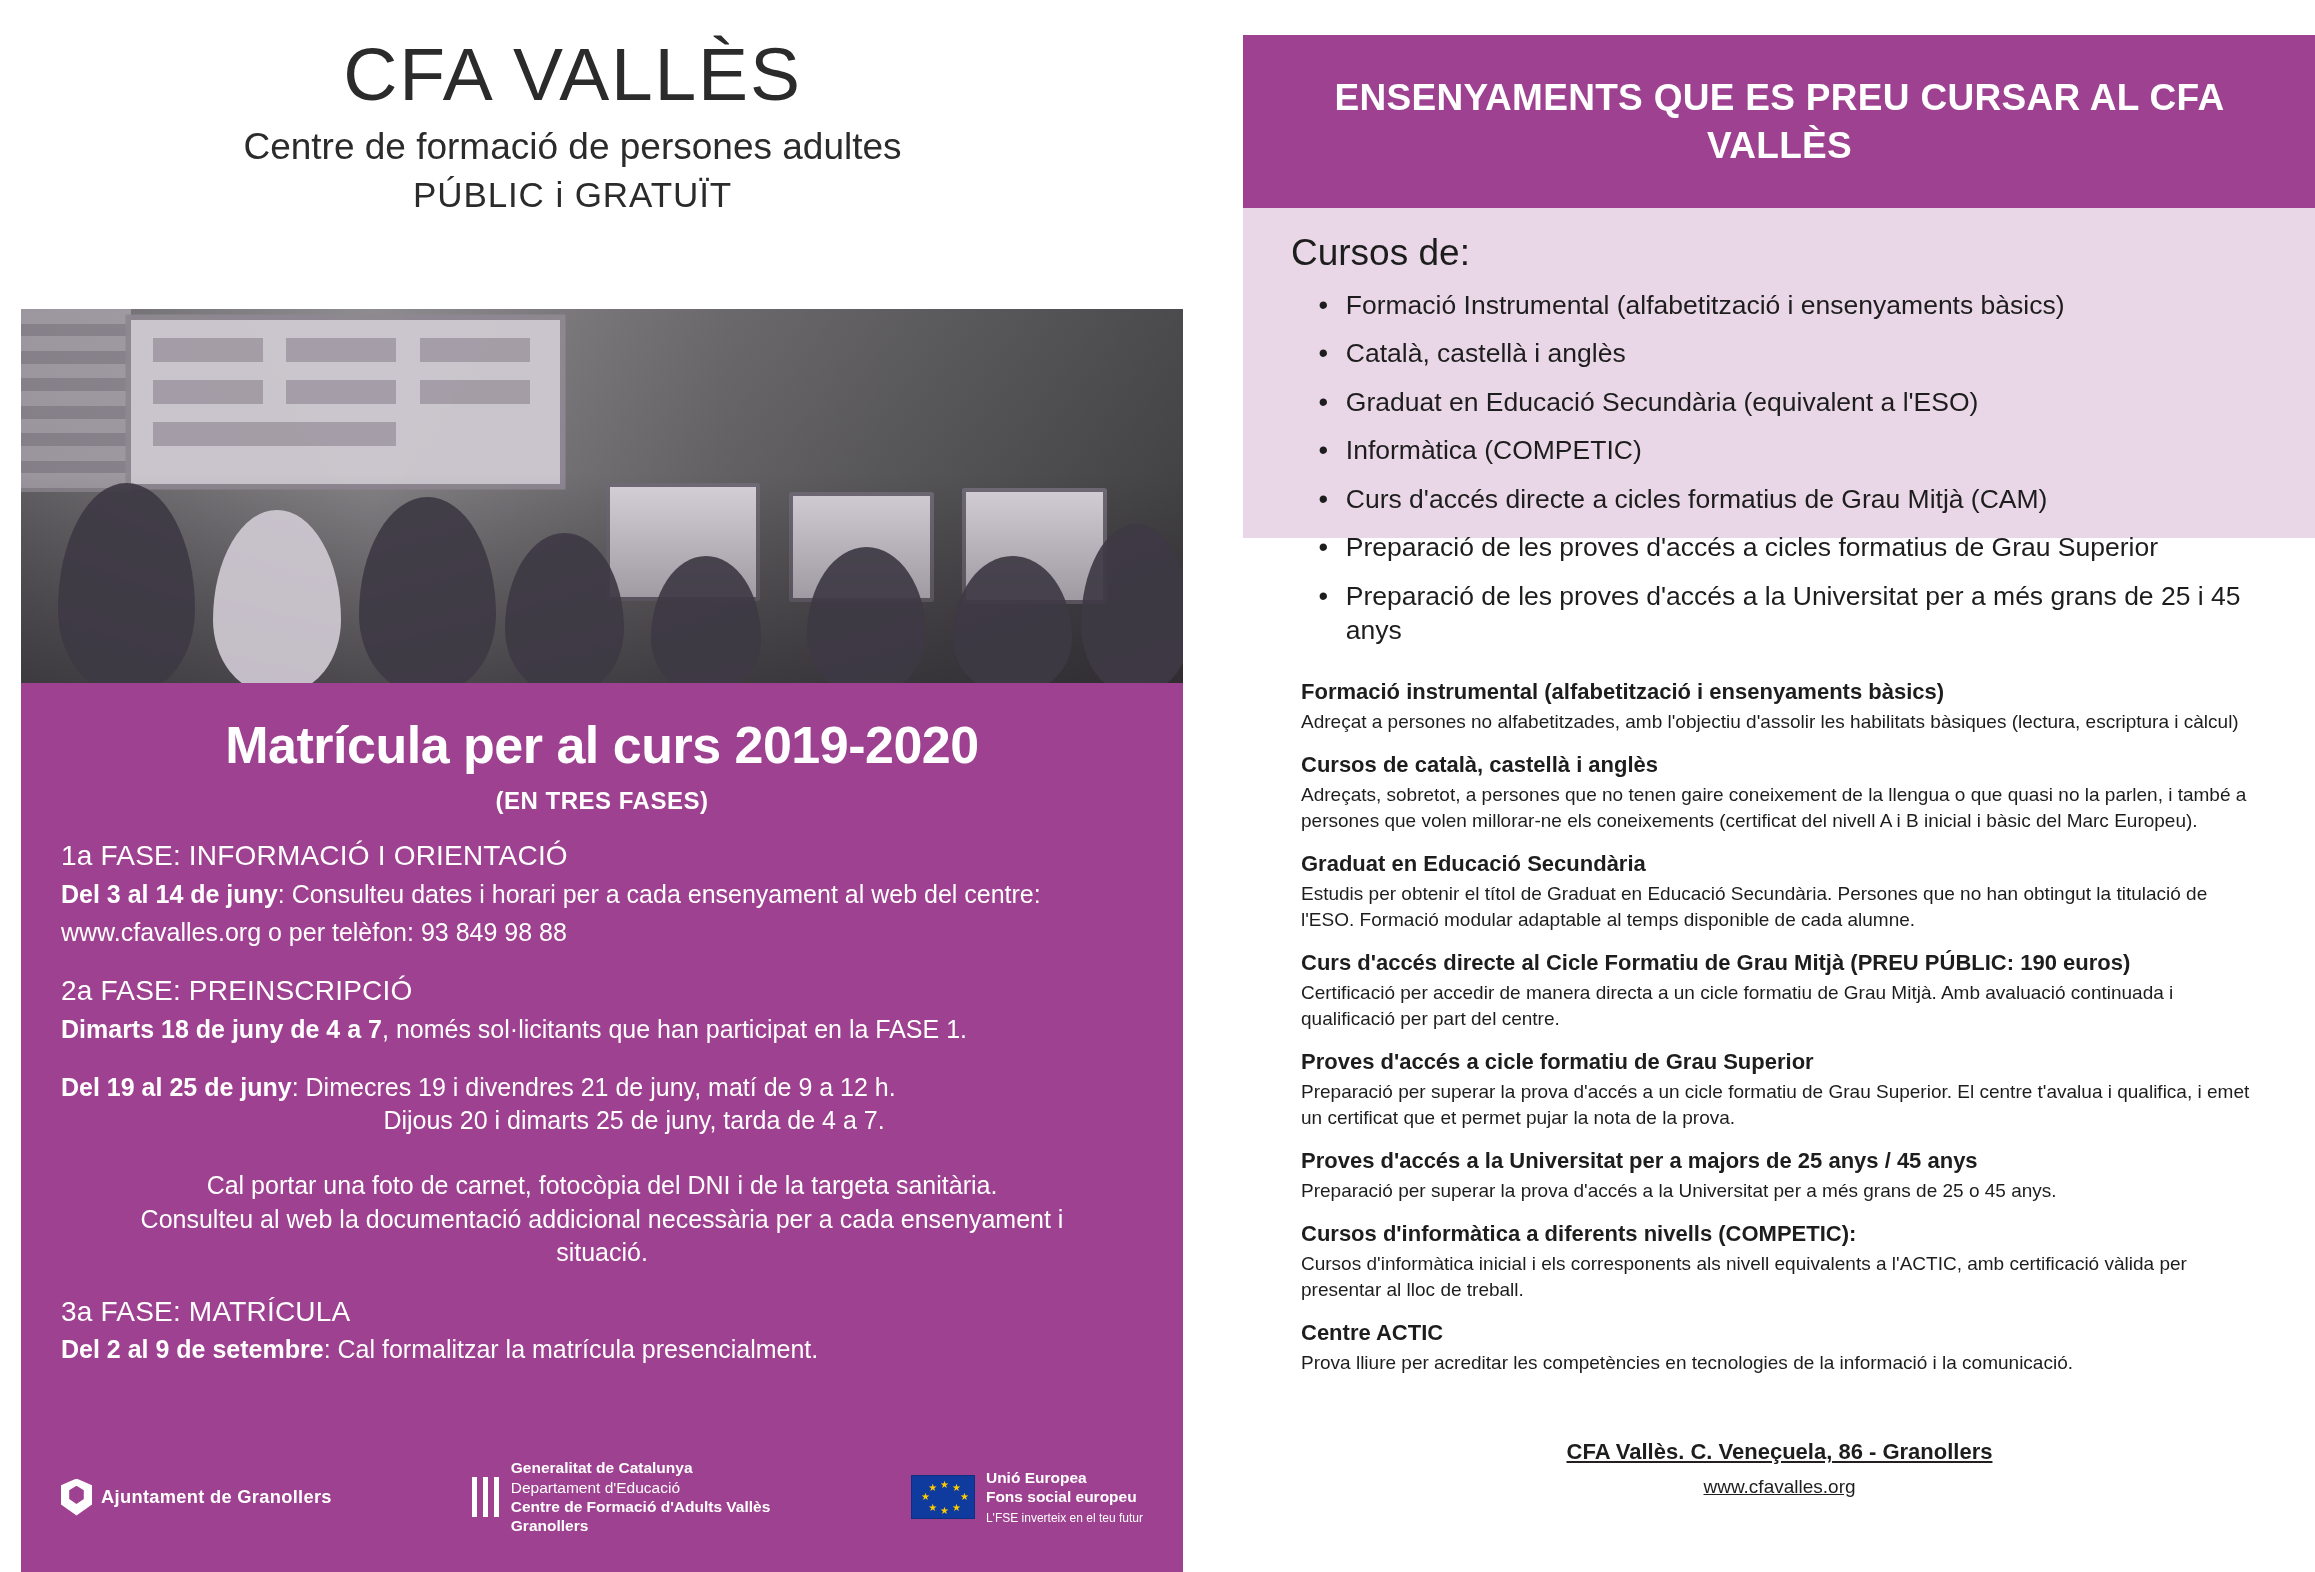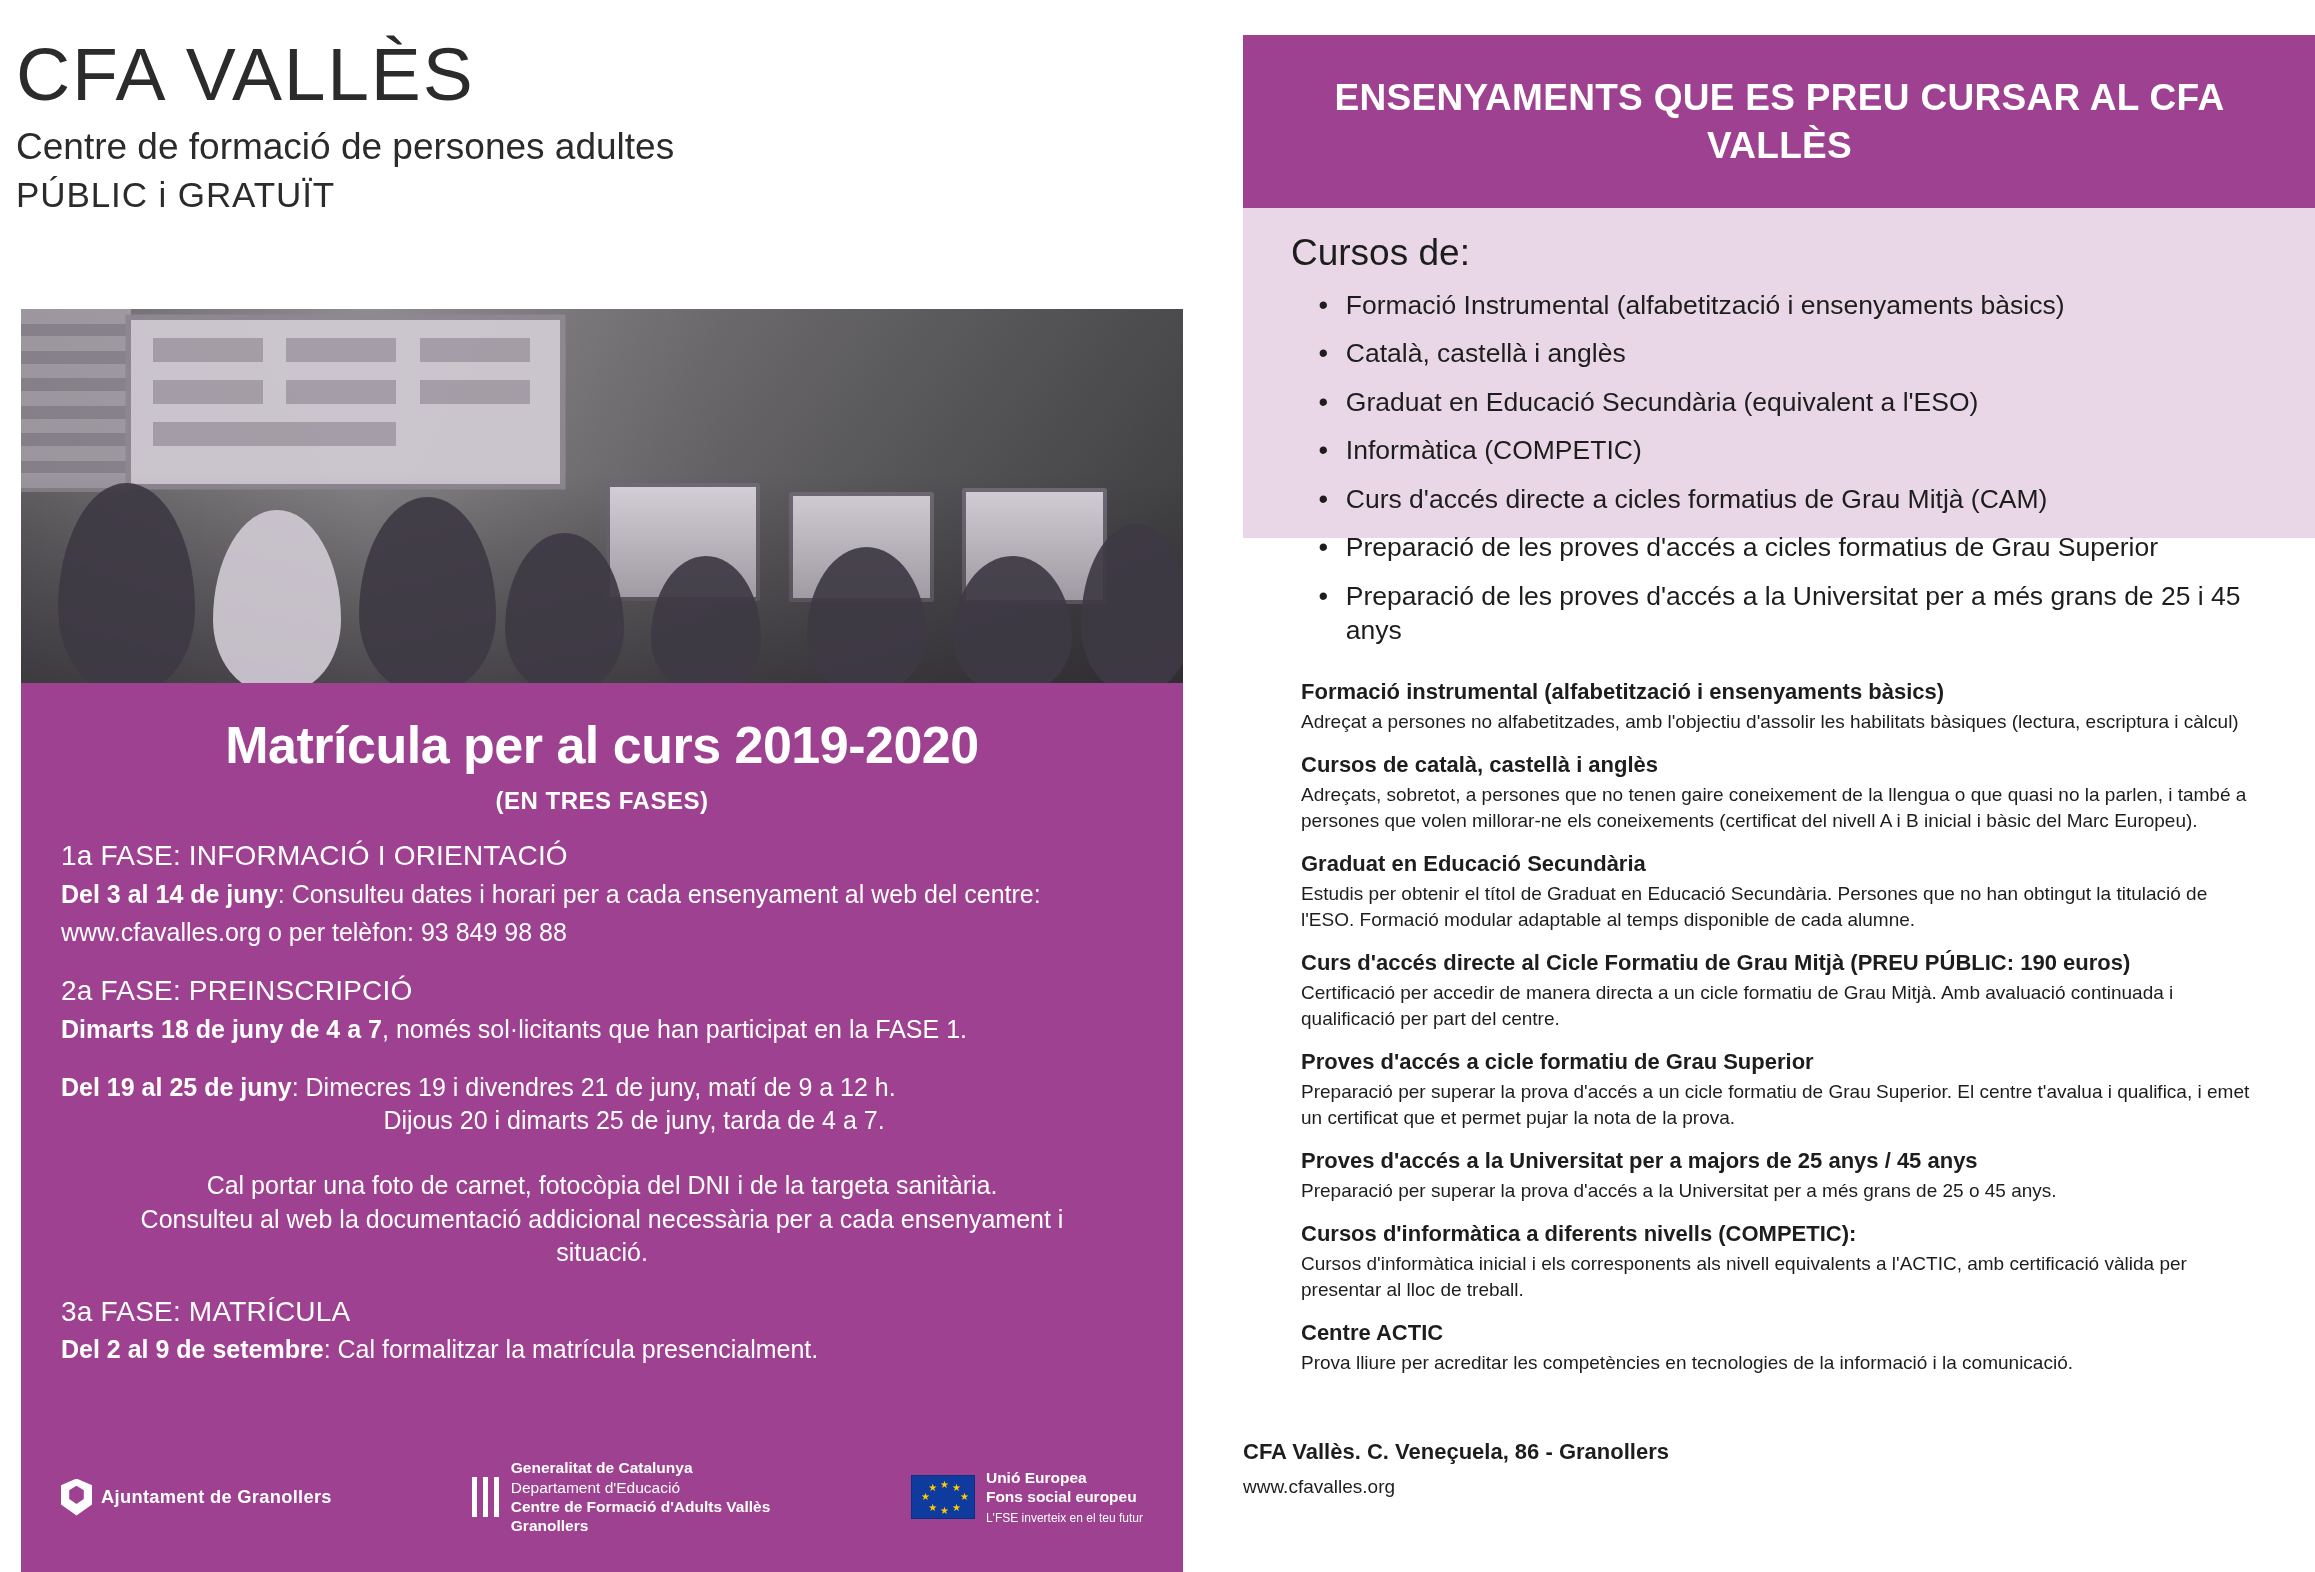--- a/index.html
+++ b/index.html
@@ -28,24 +28,24 @@
     position: absolute;
     left: 0;
     top: 0;
     width: 1229px;
     height: 1573px;
     background: #ffffff;
   }
 
   .brand-block {
     position: absolute;
-    left: 16px;
+    left: 6px;
     top: 37px;
     width: 1133px;
-    text-align: left;
+    text-align: center;
   }
   .brand-title {
     font-size: 75px;
     letter-spacing: 1.8px;
     font-weight: 400;
     color: #2b2b2b;
     line-height: 1.0;
     white-space: nowrap;
   }
   .brand-sub1 {
@@ -340,20 +340,22 @@
     color: #1d1d1d;
     line-height: 1.35;
     margin-top: 3.7px;
   }
 
   .rp-footer {
     position: absolute;
     left: 0;
     right: 0;
     top: 1439px;
+    text-align: center;
+    text-decoration: underline;
   }
   .footer-addr {
     font-size: 22px;
     font-weight: 700;
     color: #1d1d1d;
   }
   .footer-web {
     font-size: 19px;
     color: #1d1d1d;
     margin-top: 11px;

